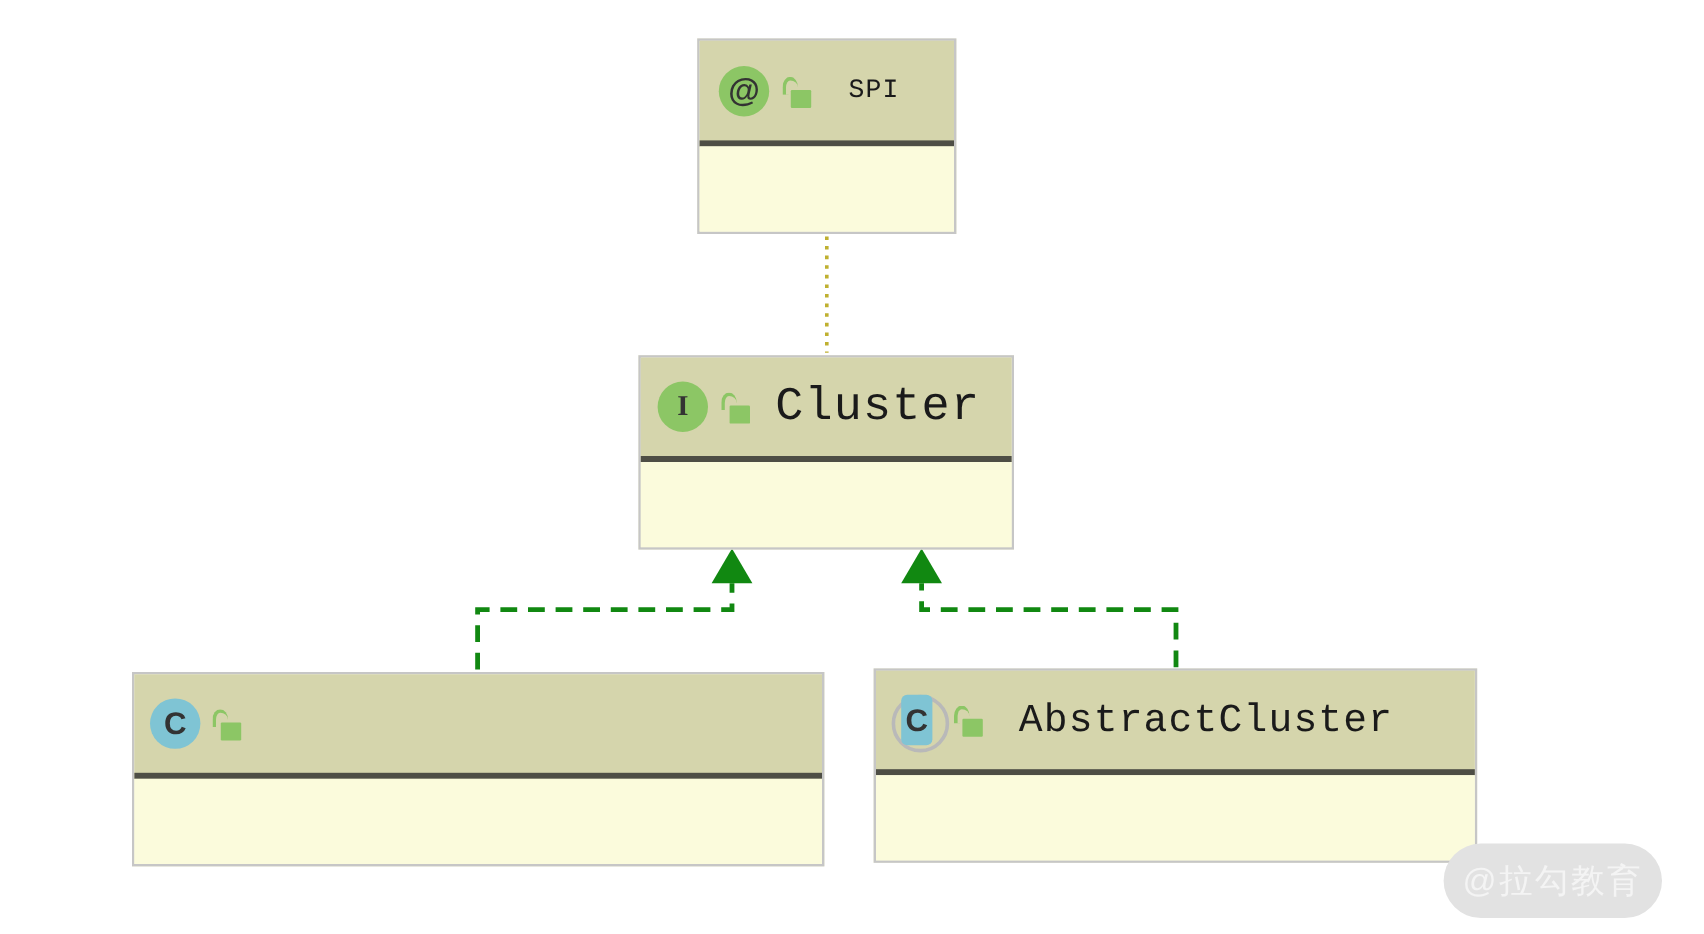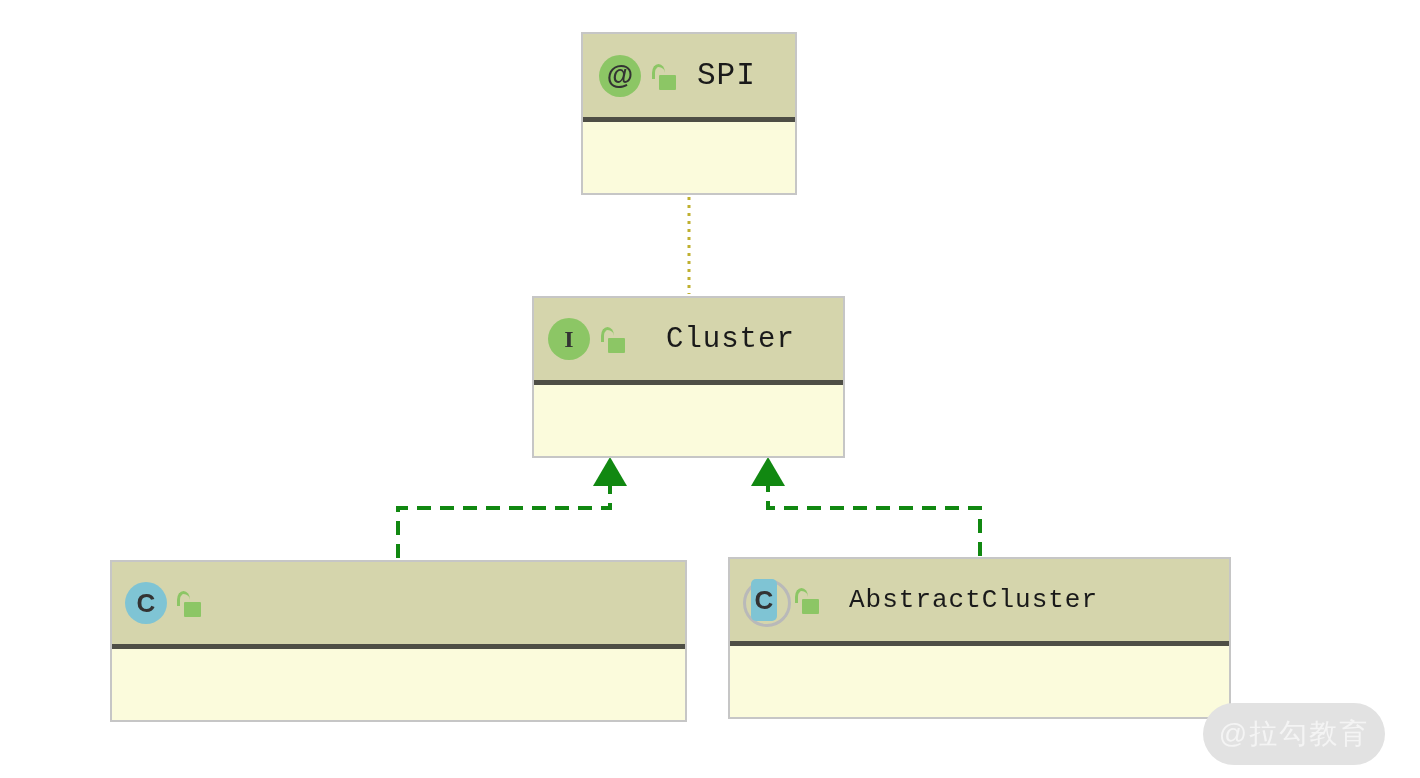--- a/index.html
+++ b/index.html
@@ -158,34 +158,34 @@
   <div id="nodes-layer">
       <div class="uml-node" style="left: 581px; top: 32px; width: 216px; height: 163px; border-color: rgb(198, 198, 198); background: rgb(251, 251, 220);">
         <div class="uml-header" style="height: 88px; background: rgb(213, 213, 172); border-bottom-color: rgb(78, 78, 69);">
           <span class="stereo-icon" style="width: 42px; height: 42px; margin-left: 16px;">
             <span class="icon-circle icon-annotation" style="width: 42px; height: 42px; font-size: 27px; background: rgb(140, 198, 101);">@</span>
           </span>
           <span class="lock-icon" style="width: 26px; height: 30px; margin-left: 10px;">
             <span class="lock-body" style="background: rgb(140, 198, 101); width: 17px; height: 15px; left: 8px; top: 14px;"></span>
             <span class="lock-shackle" style="border-color: rgb(140, 198, 101) transparent transparent rgb(140, 198, 101); width: 10px; height: 12px; left: 1px; top: 3px;"></span>
           </span>
-          <span class="uml-title" style="font-size: 31px; color: rgb(26, 26, 26); margin-left: 20px;">SPI</span>
+          <span class="uml-title" style="font-size: 22px; color: rgb(26, 26, 26); margin-left: 30px;">SPI</span>
         </div>
         <div class="uml-body" style="height: 71px; background: rgb(251, 251, 220);"></div>
       </div>
       <div class="uml-node" style="left: 532px; top: 296px; width: 313px; height: 162px; border-color: rgb(198, 198, 198); background: rgb(251, 251, 220);">
         <div class="uml-header" style="height: 87px; background: rgb(213, 213, 172); border-bottom-color: rgb(78, 78, 69);">
           <span class="stereo-icon" style="width: 42px; height: 42px; margin-left: 14px;">
             <span class="icon-circle icon-interface" style="width: 42px; height: 42px; font-size: 24px; background: rgb(140, 198, 101); font-family: &quot;Liberation Serif&quot;, serif;">I</span>
           </span>
           <span class="lock-icon" style="width: 26px; height: 30px; margin-left: 10px;">
             <span class="lock-body" style="background: rgb(140, 198, 101); width: 17px; height: 15px; left: 8px; top: 14px;"></span>
             <span class="lock-shackle" style="border-color: rgb(140, 198, 101) transparent transparent rgb(140, 198, 101); width: 10px; height: 12px; left: 1px; top: 3px;"></span>
           </span>
-          <span class="uml-title" style="font-size: 29px; color: rgb(26, 26, 26); margin-left: 40px;">Cluster</span>
+          <span class="uml-title" style="font-size: 39px; color: rgb(26, 26, 26); margin-left: 20px;">Cluster</span>
         </div>
         <div class="uml-body" style="height: 71px; background: rgb(251, 251, 220);"></div>
       </div>
       <div class="uml-node" style="left: 110px; top: 560px; width: 577px; height: 162px; border-color: rgb(198, 198, 198); background: rgb(251, 251, 220);">
         <div class="uml-header" style="height: 87px; background: rgb(213, 213, 172); border-bottom-color: rgb(78, 78, 69);">
           <span class="stereo-icon" style="width: 42px; height: 42px; margin-left: 13px;">
             <span class="icon-circle icon-class" style="width: 42px; height: 42px; font-size: 26px; background: rgb(127, 196, 212);">C</span>
           </span>
           <span class="lock-icon" style="width: 26px; height: 30px; margin-left: 9px;">
             <span class="lock-body" style="background: rgb(140, 198, 101); width: 17px; height: 15px; left: 8px; top: 14px;"></span>
@@ -199,21 +199,21 @@
           <span class="stereo-icon" style="width: 42px; height: 42px; margin-left: 13px;">
             <span class="icon-abstract-wrap" style="width: 42px; height: 42px;">
               <span class="icon-abstract-arc" style="width: 42px; height: 42px; left: 0px; top: 0px;"></span>
               <span class="icon-abstract-rect" style="background: rgb(127, 196, 212); width: 26px; height: 42px; font-size: 26px;">C</span>
             </span>
           </span>
           <span class="lock-icon" style="width: 26px; height: 30px; margin-left: 9px;">
             <span class="lock-body" style="background: rgb(140, 198, 101); width: 17px; height: 15px; left: 8px; top: 14px;"></span>
             <span class="lock-shackle" style="border-color: rgb(140, 198, 101) transparent transparent rgb(140, 198, 101); width: 10px; height: 12px; left: 1px; top: 3px;"></span>
           </span>
-          <span class="uml-title" style="font-size: 26px; color: rgb(26, 26, 26); margin-left: 29px;">AbstractCluster</span>
+          <span class="uml-title" style="font-size: 33px; color: rgb(26, 26, 26); margin-left: 29px;">AbstractCluster</span>
         </div>
         <div class="uml-body" style="height: 71px; background: rgb(251, 251, 220);"></div>
       </div>
     </div>
 
   <div id="watermark" style="left: 1203px; top: 703px; width: 182px; height: 62px; font-size: 28px; background: rgb(226, 226, 226); color: rgb(244, 244, 244);">
     <span>@拉勾教育</span>
   </div>
 
 </div>

